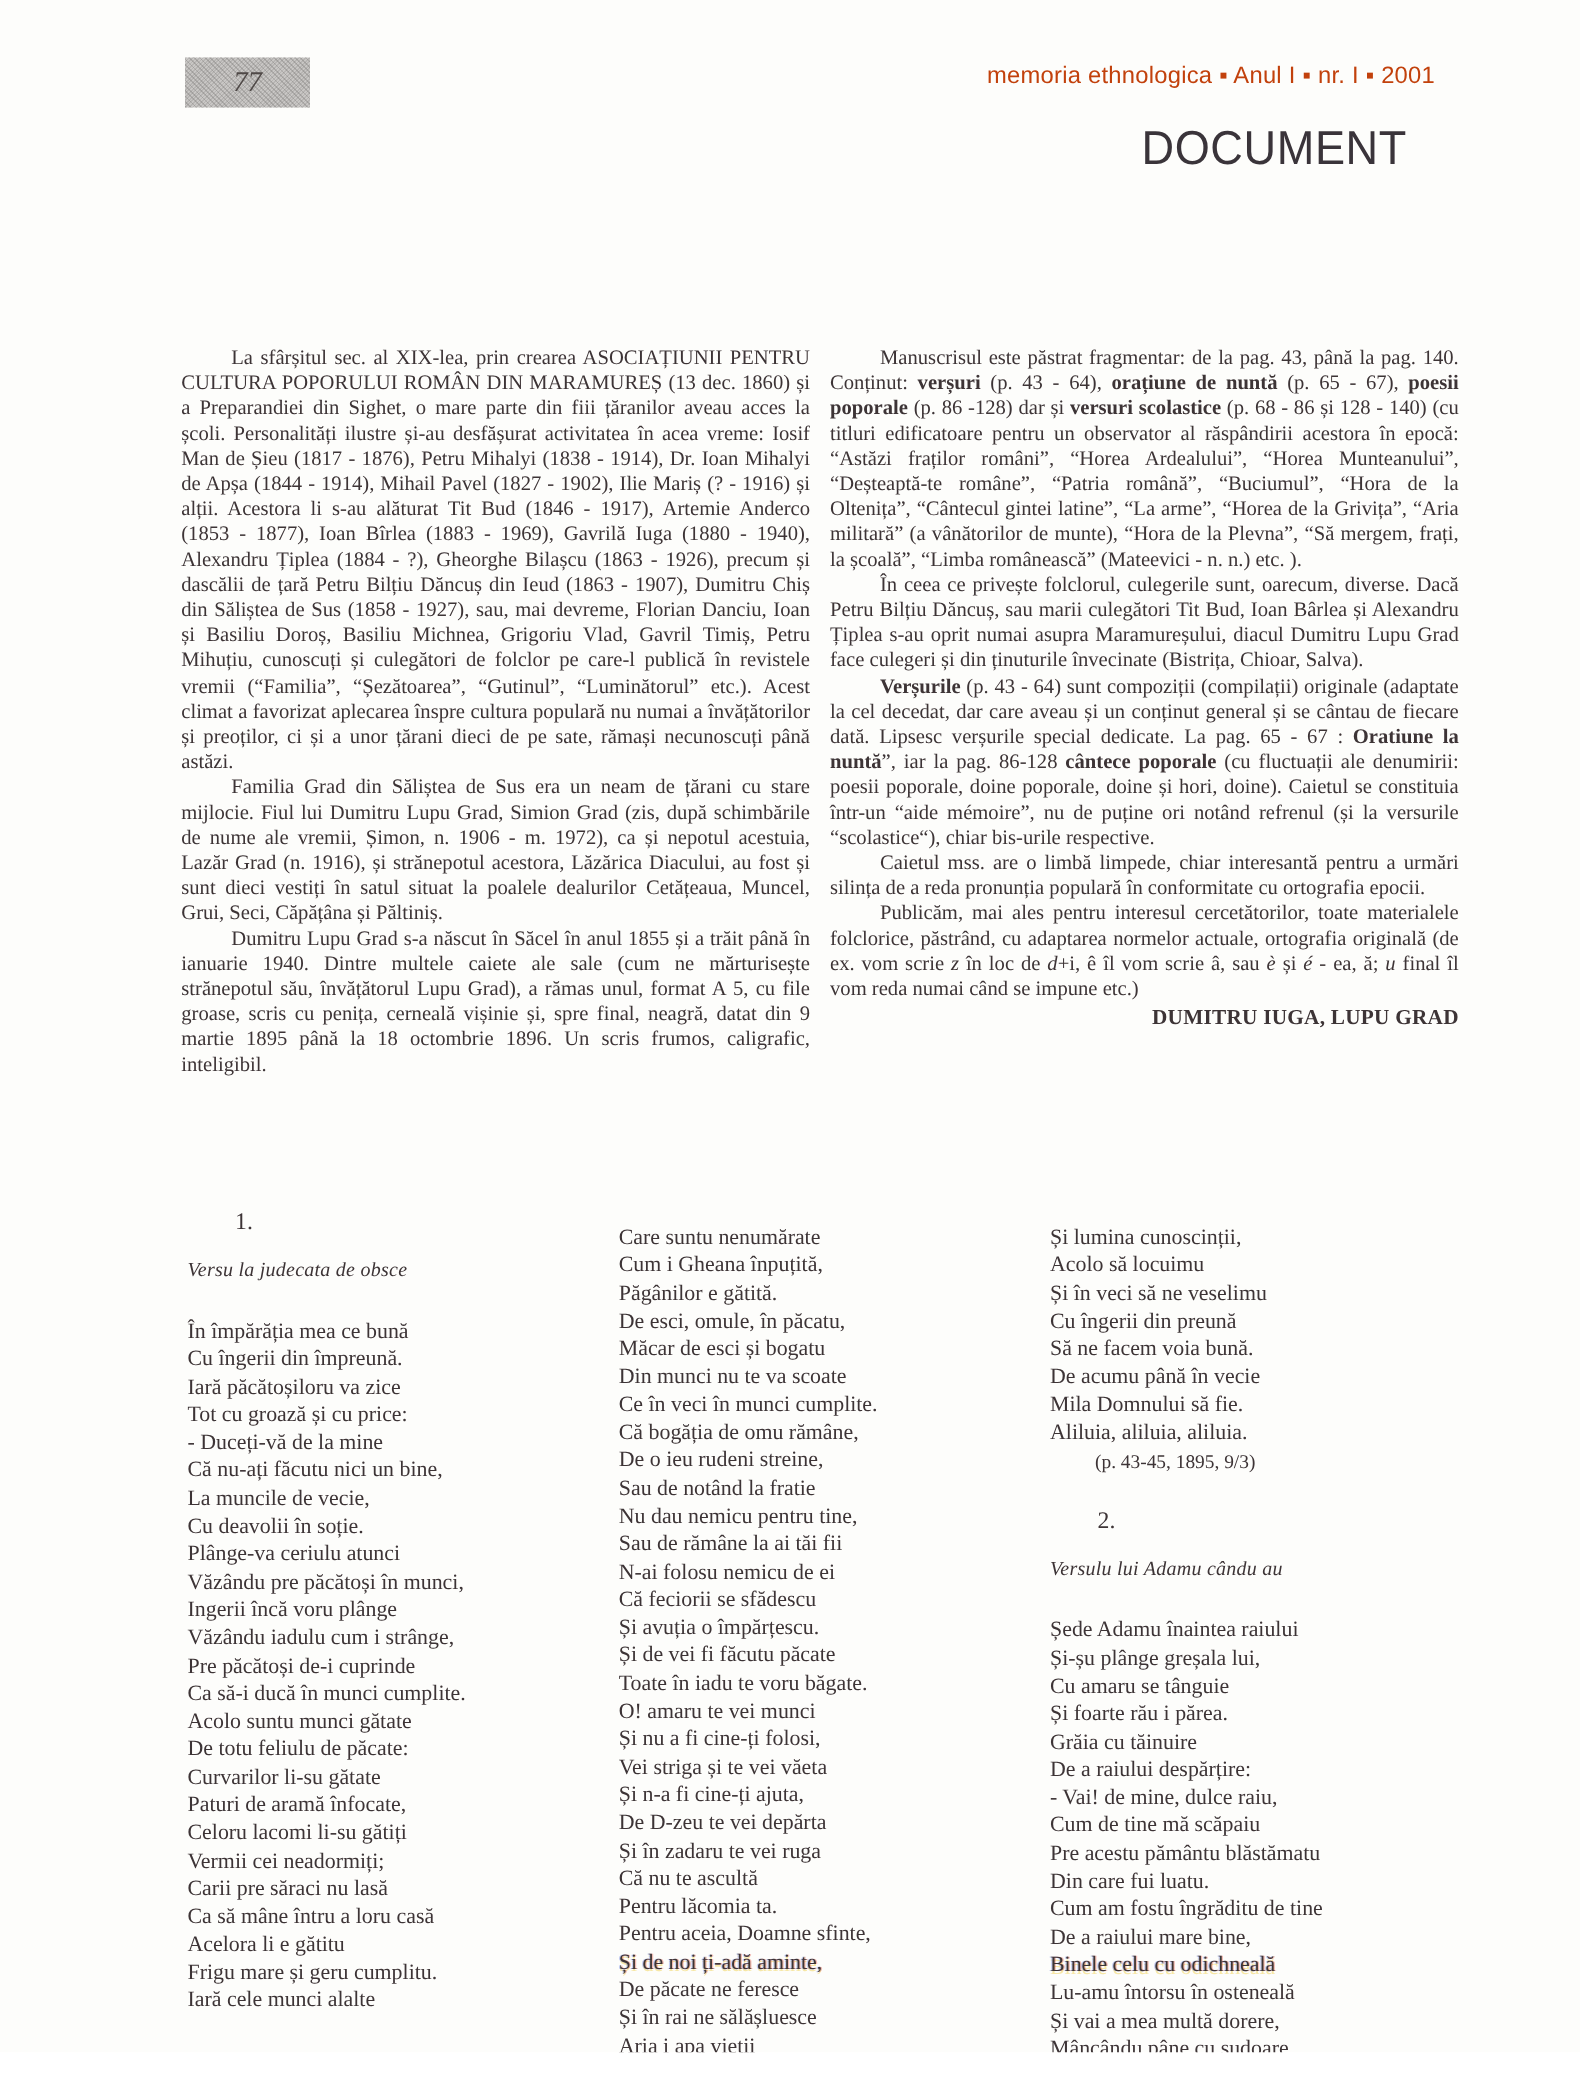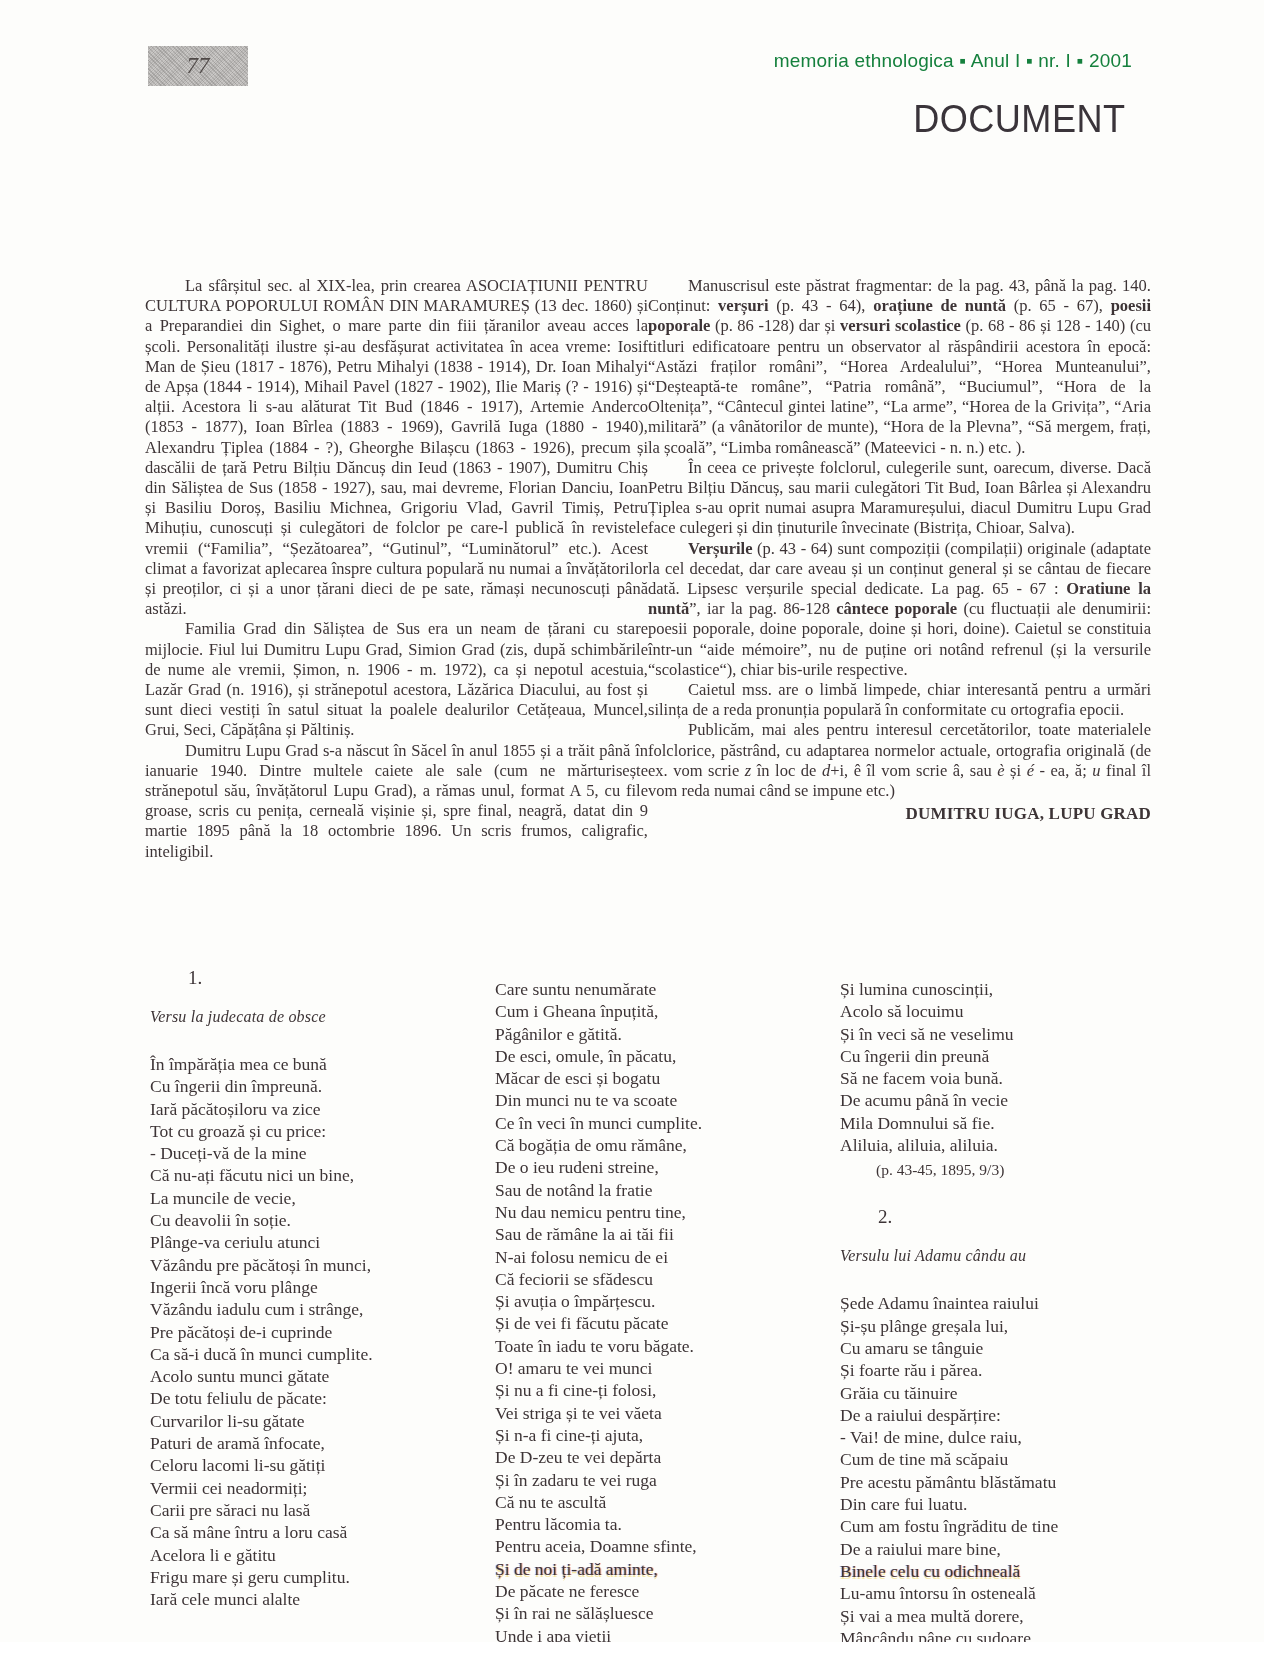--- a/index.html
+++ b/index.html
@@ -12,38 +12,38 @@
   .pagenum-box{
     position:absolute;left:148px;top:46px;width:100px;height:40px;
     background-color:#c9c7c5;
     background-image:
       repeating-linear-gradient(45deg, rgba(110,108,106,.30) 0 1px, transparent 1px 3px),
       repeating-linear-gradient(-45deg, rgba(150,148,146,.35) 0 1px, transparent 1px 2px);
     display:flex;align-items:center;justify-content:center;
     font-style:italic;font-size:23px;color:#4f4947;
   }
   .journal-line{
-    position:absolute;top:50px;right:132px;
-    font-family:"Liberation Sans",sans-serif;font-size:19px;color:#15803d;
+    position:absolute;top:50px;right:116px;
+    font-family:"Liberation Sans",sans-serif;font-size:19px;color:#c2410c;
     letter-spacing:.2px;
   }
   .doc-label{
     position:absolute;top:98px;right:138px;
     font-family:"Liberation Sans",sans-serif;font-size:38px;color:#3a343a;
     letter-spacing:.5px;transform:scaleX(.95);transform-origin:100% 50%;
   }
   
   .title-block{position:absolute;left:145px;top:166px;width:1022px;text-align:center;color:#342e30;}
   .title-line1 .prefix{font-size:26px;margin-right:16px;}
   .title-line1 .name{font-size:34px;letter-spacing:-.3px;}
   .title-line2{font-size:26px;margin-top:3px;letter-spacing:-.2px;}
   
   .intro{
     position:absolute;left:145px;top:276px;width:1022px;
-    display:flex;font-size:16.5px;line-height:20.2px;
+    display:flex;gap:16px;font-size:16.5px;line-height:20.2px;
     text-align:justify;color:#3d3436;
   }
   .intro-col{width:503px;}
   .para{margin:0;text-indent:40px;}
   .b{font-weight:bold;}
   .i{font-style:italic;}
   .signature{text-align:right;font-weight:bold;margin-top:3px;font-size:17px;letter-spacing:.2px;}
   
   .poems{
     position:absolute;left:150px;top:966px;width:1035px;
@@ -150,21 +150,21 @@
           <div class="vline">Vei striga și te vei văeta</div>
           <div class="vline">Și n-a fi cine-ți ajuta,</div>
           <div class="vline">De D-zeu te vei depărta</div>
           <div class="vline">Și în zadaru te vei ruga</div>
           <div class="vline">Că nu te ascultă</div>
           <div class="vline">Pentru lăcomia ta.</div>
           <div class="vline">Pentru aceia, Doamne sfinte,</div>
           <div class="vline fringe">Și de noi ți-adă aminte,</div>
           <div class="vline">De păcate ne feresce</div>
           <div class="vline">Și în rai ne sălășluesce</div>
-          <div class="vline">Unde i apa vieții</div>
+          <div class="vline">Aria i apa vieții</div>
         </div>
       </div>
     <div class="poem-col pad-top">
         <div class="verse">
           <div class="vline">Și lumina cunoscinții,</div>
           <div class="vline">Acolo să locuimu</div>
           <div class="vline">Și în veci să ne veselimu</div>
           <div class="vline">Cu îngerii din preună</div>
           <div class="vline">Să ne facem voia bună.</div>
           <div class="vline">De acumu până în vecie</div>

